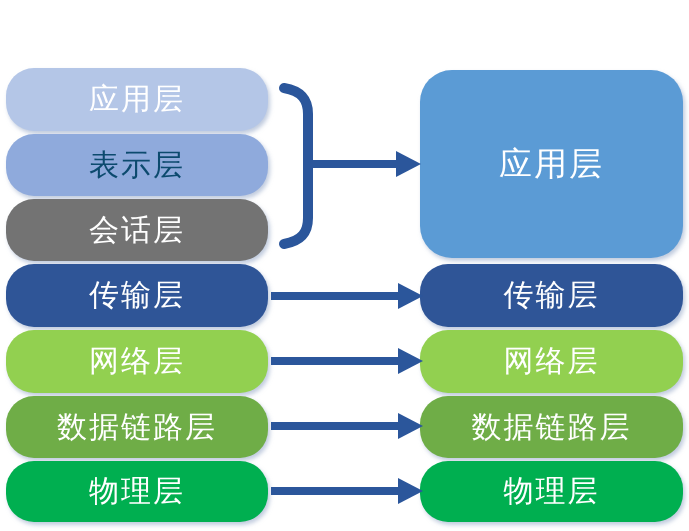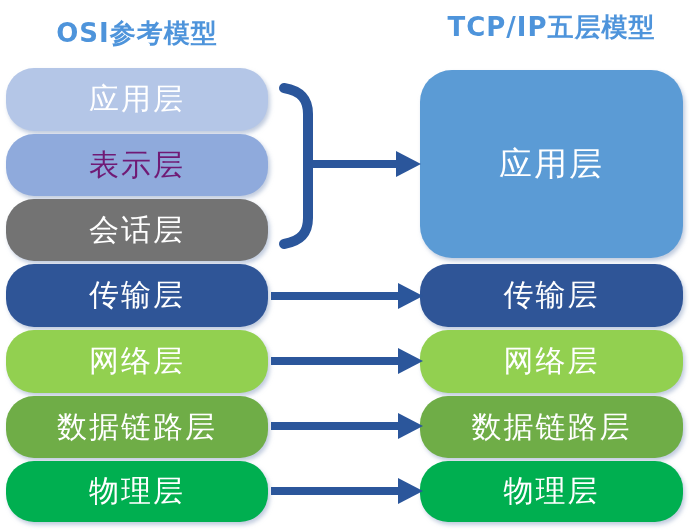--- a/index.html
+++ b/index.html
@@ -31,25 +31,23 @@
   .r3{top:330px;height:63px;}
   .r4{top:396px;height:62px;}
   .r5{top:461px;height:61px;}
   svg.overlay{position:absolute;left:0;top:0;pointer-events:none;}
 </style>
 </head>
 <body>
 
 <div class="canvas">
 
-  <div class="title title-left" style="color: rgb(78, 148, 219);">OSI参考模型</div>
-  <div class="title title-right" style="color: rgb(78, 148, 219);">TCP/IP五层模型</div>
 
   <div class="box lcol l1" style="background: rgb(180, 198, 231); color: rgb(255, 255, 255);">应用层</div>
-  <div class="box lcol l2" style="background: rgb(143, 170, 220); color: #701a75;">表示层</div>
+  <div class="box lcol l2" style="background: rgb(143, 170, 220); color: #0c4a6e;">表示层</div>
   <div class="box lcol l3" style="background: #737373; color: rgb(255, 255, 255);">会话层</div>
   <div class="box lcol l4" style="background: rgb(47, 85, 151); color: rgb(255, 255, 255);">传输层</div>
   <div class="box lcol l5" style="background: rgb(146, 208, 80); color: rgb(255, 255, 255);">网络层</div>
   <div class="box lcol l6" style="background: rgb(111, 173, 71); color: rgb(255, 255, 255);">数据链路层</div>
   <div class="box lcol l7" style="background: rgb(0, 175, 80); color: rgb(255, 255, 255);">物理层</div>
 
   <div class="box rcol r1" style="background: rgb(91, 155, 213); color: rgb(255, 255, 255);">应用层</div>
   <div class="box rcol r2" style="background: rgb(47, 85, 151); color: rgb(255, 255, 255);">传输层</div>
   <div class="box rcol r3" style="background: rgb(146, 208, 80); color: rgb(255, 255, 255);">网络层</div>
   <div class="box rcol r4" style="background: rgb(111, 173, 71); color: rgb(255, 255, 255);">数据链路层</div>

